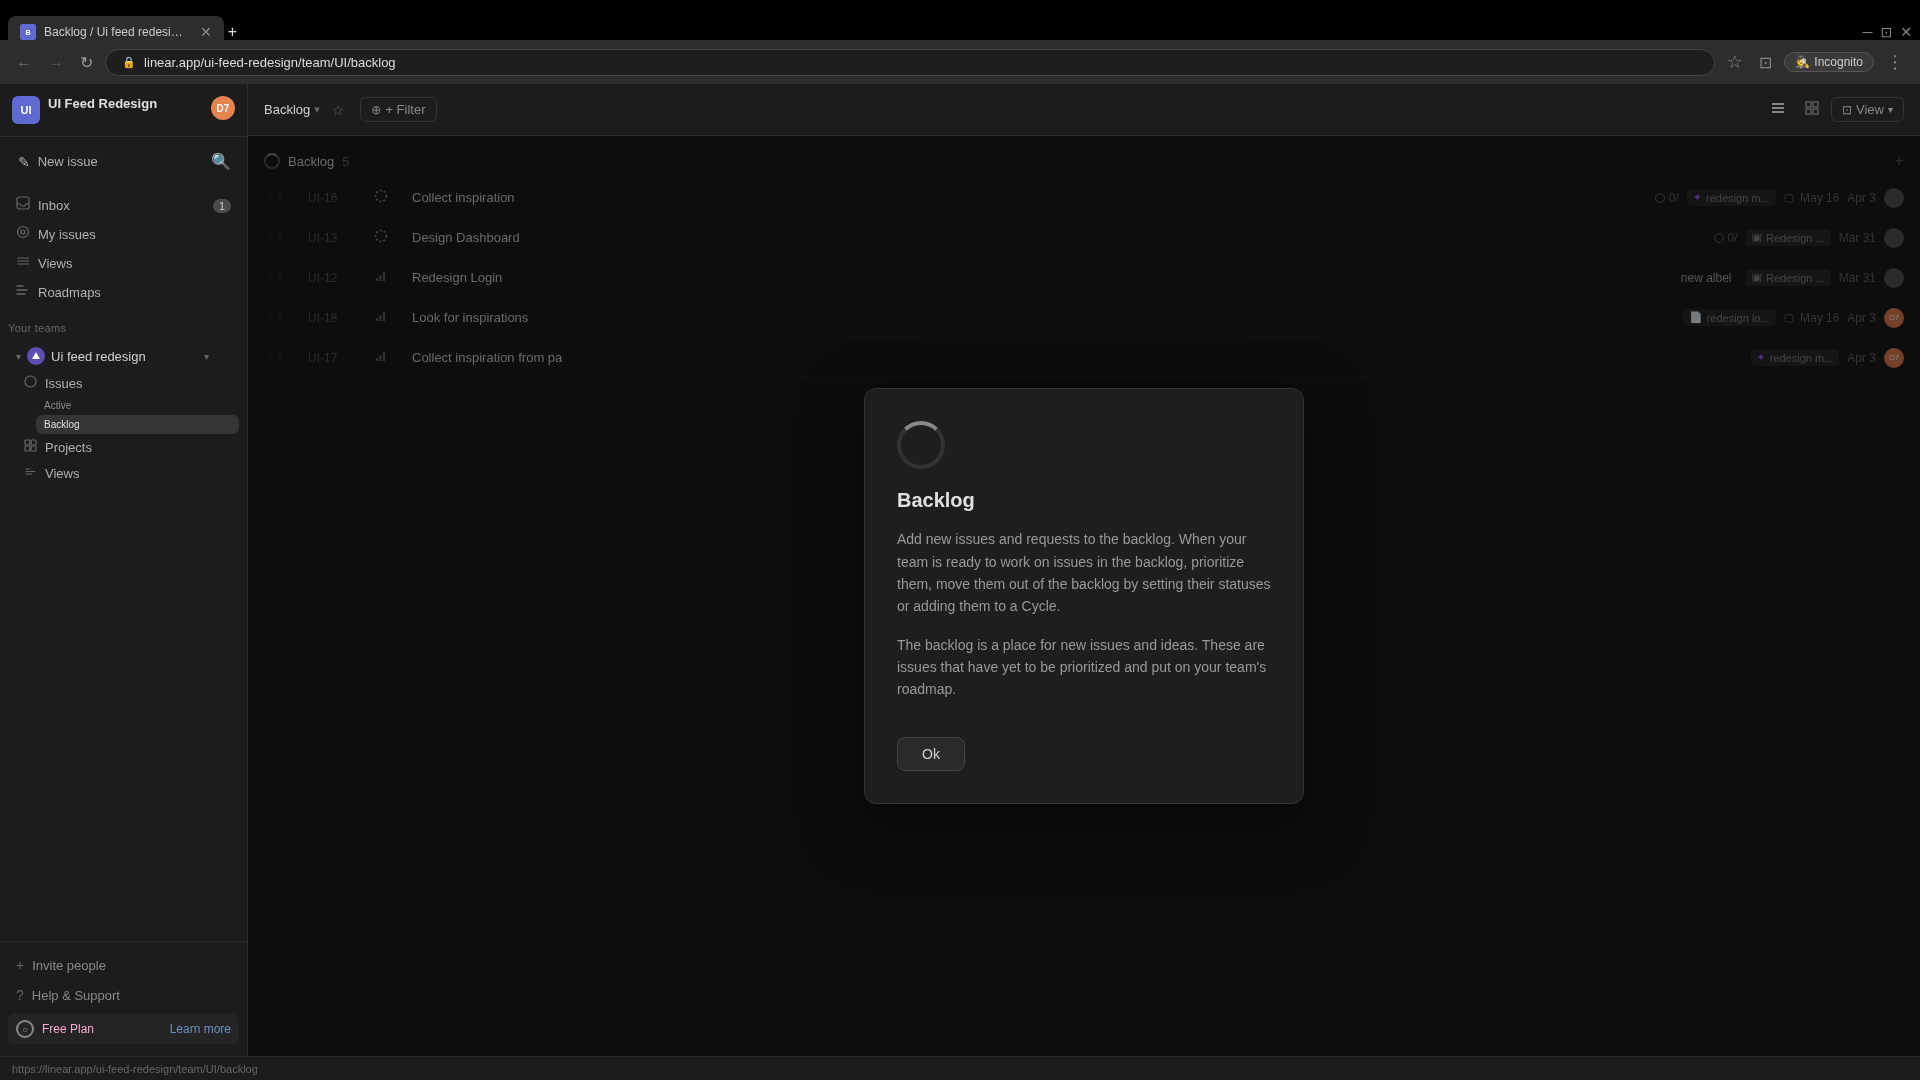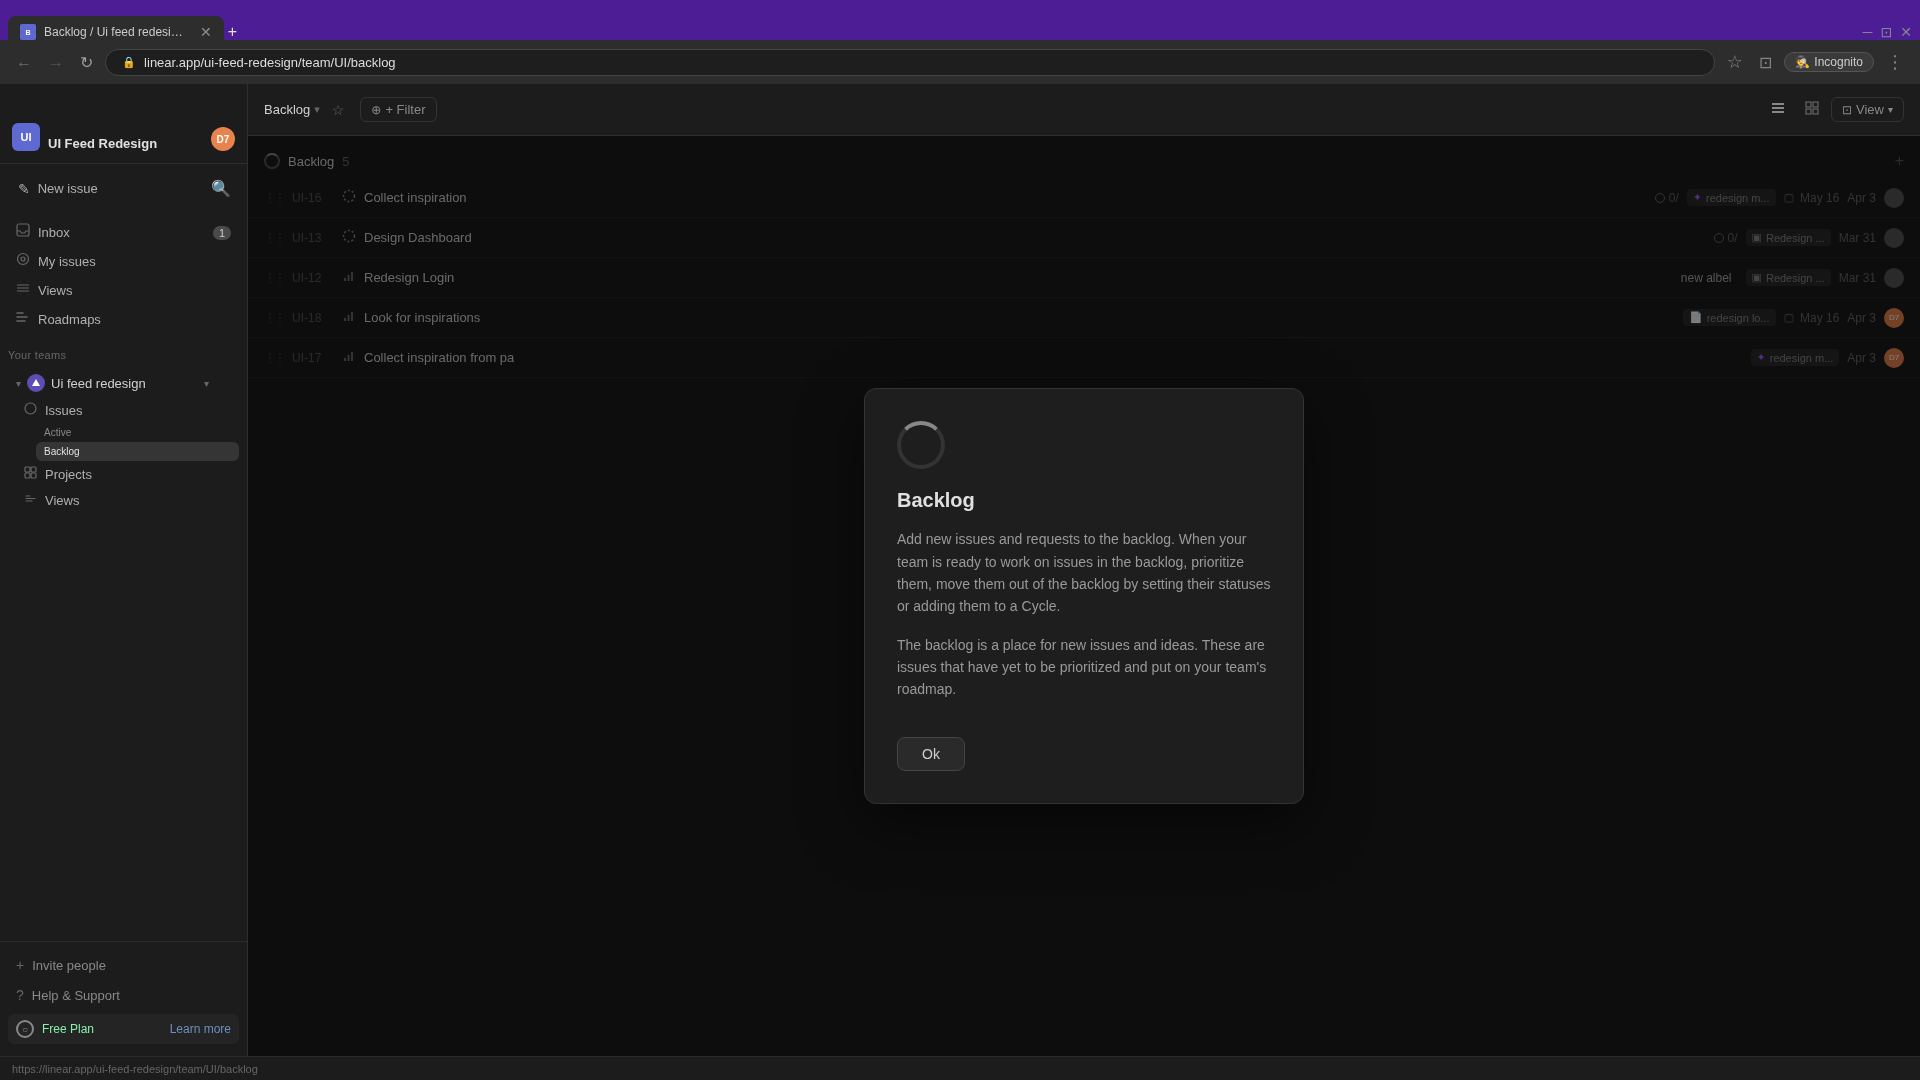--- a/index.html
+++ b/index.html
@@ -1,39 +1,39 @@
 <!DOCTYPE html>
 <html><head>
   <meta charset="utf-8">
   <style>
     * { box-sizing: border-box; margin: 0; padding: 0; }
     body { font-family: -apple-system, BlinkMacSystemFont, 'Segoe UI', sans-serif; background: #1a1a1a; color: #e0e0e0; height: 1080px; width: 1920px; overflow: hidden; display: flex; flex-direction: column; }
 
     
     .browser-chrome { background: #2d2d2d; display: flex; flex-direction: column; }
-    .browser-tabs { display: flex; align-items: center; padding: 23px 8px 0; background: #4c1d95; gap: 4px; height: 40px; }
+    .browser-tabs { display: flex; align-items: center; padding: 23px 8px 0; background: #000000; gap: 4px; height: 40px; }
     .browser-tab { display: flex; align-items: center; gap: 8px; background: #2d2d2d; border-radius: 8px 8px 0 0; padding: 6px 12px; font-size: 13px; color: #ccc; min-width: 180px; height: 32px; }
     .browser-tab .tab-favicon { width: 16px; height: 16px; border-radius: 2px; background: #5e6ad2; display: flex; align-items: center; justify-content: center; font-size: 10px; }
     .browser-tab .tab-close { margin-left: auto; opacity: 0.6; cursor: pointer; font-size: 14px; }
     .browser-toolbar { display: flex; align-items: center; padding: 8px 12px; background: #2d2d2d; gap: 8px; height: 44px; }
     .nav-btn { background: none; border: none; color: #aaa; font-size: 16px; cursor: pointer; padding: 4px; opacity: 0.5; }
     .nav-btn.active { opacity: 0.9; }
     .address-bar { flex: 1; background: #1e1e1e; border: 1px solid #444; border-radius: 20px; padding: 5px 16px; font-size: 13px; color: #ddd; display: flex; align-items: center; gap: 8px; }
     .address-bar .lock-icon { color: #aaa; font-size: 11px; }
     .address-bar .url-text { color: #ddd; font-size: 13px; }
     .toolbar-actions { display: flex; gap: 8px; align-items: center; color: #aaa; font-size: 18px; }
     .toolbar-icon { cursor: pointer; opacity: 0.7; padding: 2px 4px; }
     .incognito-badge { background: #3a3a3a; border: 1px solid #555; border-radius: 12px; padding: 2px 10px; font-size: 12px; color: #ccc; display: flex; align-items: center; gap: 4px; }
 
     
     .app-container { display: flex; flex: 1; overflow: hidden; }
 
     
     .sidebar { width: 248px; background: #1c1c1c; border-right: 1px solid #2e2e2e; display: flex; flex-direction: column; flex-shrink: 0; }
-    .sidebar-header { display: flex; align-items: flex-end; padding: 12px 12px; gap: 8px; border-bottom: 1px solid #2e2e2e; margin-top: 27px; }
+    .sidebar-header { display: flex; align-items: flex-start; padding: 12px 12px; gap: 8px; border-bottom: 1px solid #2e2e2e; }
     .workspace-avatar { width: 28px; height: 28px; border-radius: 6px; background: #5e6ad2; display: flex; align-items: center; justify-content: center; font-size: 11px; font-weight: 700; color: white; flex-shrink: 0; }
     .workspace-name { font-size: 13px; font-weight: 600; color: #e0e0e0; flex: 1; }
     .user-avatar { width: 24px; height: 24px; border-radius: 50%; background: #e8834d; display: flex; align-items: center; justify-content: center; font-size: 10px; font-weight: 700; color: white; flex-shrink: 0; }
     .sidebar-actions { display: flex; align-items: center; padding: 8px 8px; gap: 4px; }
     .sidebar-btn { display: flex; align-items: center; gap: 8px; padding: 7px 10px; border-radius: 6px; cursor: pointer; font-size: 13px; color: #b0b0b0; flex: 1; }
     .sidebar-btn .btn-icon { font-size: 14px; }
     .sidebar-search-btn { padding: 7px 8px; border-radius: 6px; cursor: pointer; color: #b0b0b0; }
 
     .sidebar-nav { padding: 4px 8px; }
     .nav-item { display: flex; align-items: flex-end; gap: 8px; padding: 6px 8px; border-radius: 6px; cursor: pointer; font-size: 13px; color: #b0b0b0; position: relative; }
@@ -53,21 +53,21 @@
     .team-child .child-icon { font-size: 13px; opacity: 0.7; }
     .sub-children { padding-left: 20px; }
     .sub-child { display: flex; align-items: center; padding: 4px 8px; border-radius: 6px; cursor: pointer; font-size: 10px; color: #8a8a8a; }
     .sub-child.active { background: #353535; color: #e0e0e0; font-weight: 500; }
 
     .sidebar-bottom { margin-top: auto; padding: 8px; border-top: 1px solid #2a2a2a; }
     .invite-btn { display: flex; align-items: center; gap: 8px; padding: 7px 8px; border-radius: 6px; cursor: pointer; font-size: 13px; color: #888; }
     .help-btn { display: flex; align-items: center; gap: 8px; padding: 7px 8px; border-radius: 6px; cursor: pointer; font-size: 13px; color: #888; }
     .plan-section { display: flex; align-items: center; gap: 8px; padding: 6px 8px; border-radius: 6px; background: #242424; margin: 4px 0; }
     .plan-icon { width: 18px; height: 18px; border-radius: 50%; border: 2px solid #888; display: flex; align-items: center; justify-content: center; font-size: 10px; color: #888; }
-    .plan-label { font-size: 12px; color: #86efac; }
+    .plan-label { font-size: 12px; color: #f9a8d4; }
     .learn-more-link { font-size: 12px; color: #6c8ebf; text-decoration: none; margin-left: auto; cursor: pointer; }
 
     
     .main-content { flex: 1; background: #1a1a1a; display: flex; flex-direction: column; overflow: hidden; }
 
     
     .main-header { display: flex; align-items: center; padding: 10px 16px; border-bottom: 1px solid #2e2e2e; background: #1c1c1c; gap: 8px; height: 52px; }
     .header-breadcrumb { display: flex; align-items: center; gap: 4px; font-size: 13px; color: #d0d0d0; font-weight: 500; }
     .header-star { color: #666; cursor: pointer; margin-left: 4px; font-size: 14px; }
     .header-filter { display: flex; align-items: center; gap: 4px; padding: 4px 10px; border-radius: 6px; font-size: 13px; color: #888; cursor: pointer; border: 1px solid #333; margin-left: 8px; }
@@ -77,21 +77,21 @@
     .icon-btn.active { color: #aaa; }
 
     
     .issues-container { flex: 1; overflow-y: auto; padding: 8px 0; position: relative; }
     .backlog-section-header { display: flex; align-items: center; gap: 8px; padding: 8px 16px; font-size: 13px; color: #d0d0d0; font-weight: 500; }
     .backlog-spinner { width: 16px; height: 16px; border: 2px solid #555; border-top-color: #888; border-radius: 50%; animation: spin 1s linear infinite; }
     @keyframes spin { to { transform: rotate(360deg); } }
     .backlog-count { color: #666; font-size: 13px; }
     .add-issue-btn { margin-left: auto; color: #555; cursor: pointer; font-size: 16px; }
 
-    .issue-row { display: flex; align-items: center; padding: 6px 16px; gap: 8px; cursor: pointer; border-bottom: 1px solid #252525; min-height: 40px; }
+    .issue-row { display: flex; align-items: center; padding: 6px 16px; gap: 24px; cursor: pointer; border-bottom: 1px solid #252525; min-height: 40px; }
     .issue-drag { color: #444; font-size: 12px; cursor: grab; letter-spacing: -2px; }
     .issue-id { font-size: 12px; color: #555; min-width: 42px; }
     .issue-title { font-size: 13px; color: #d0d0d0; flex: 1; overflow: hidden; text-overflow: ellipsis; white-space: nowrap; }
     .issue-meta { display: flex; align-items: center; gap: 8px; margin-left: auto; flex-shrink: 0; }
     .issue-sub { display: flex; align-items: center; gap: 3px; font-size: 12px; color: #666; }
     .issue-tag { display: flex; align-items: center; gap: 4px; font-size: 11px; color: #888; background: #2a2a2a; border-radius: 4px; padding: 2px 6px; }
     .issue-date { font-size: 12px; color: #666; }
     .issue-avatar { width: 20px; height: 20px; border-radius: 50%; background: #e8834d; display: flex; align-items: center; justify-content: center; font-size: 9px; color: white; }
 
     

